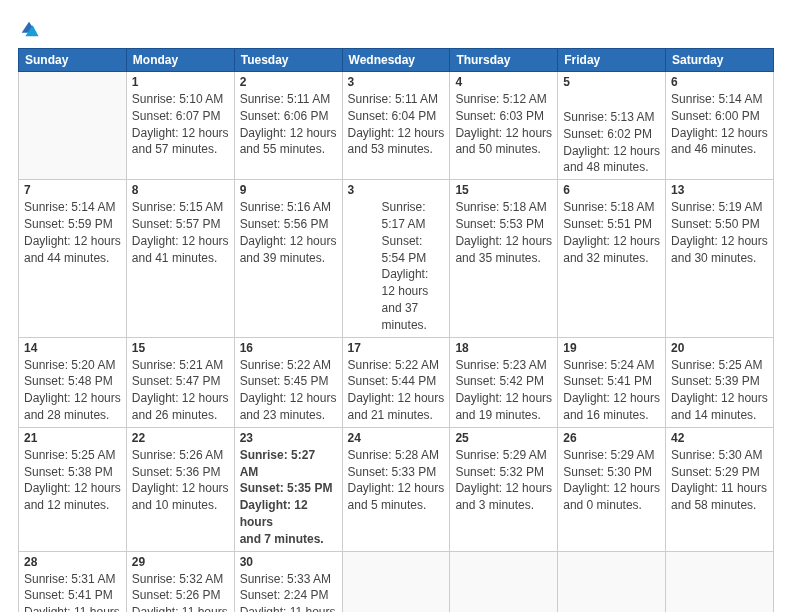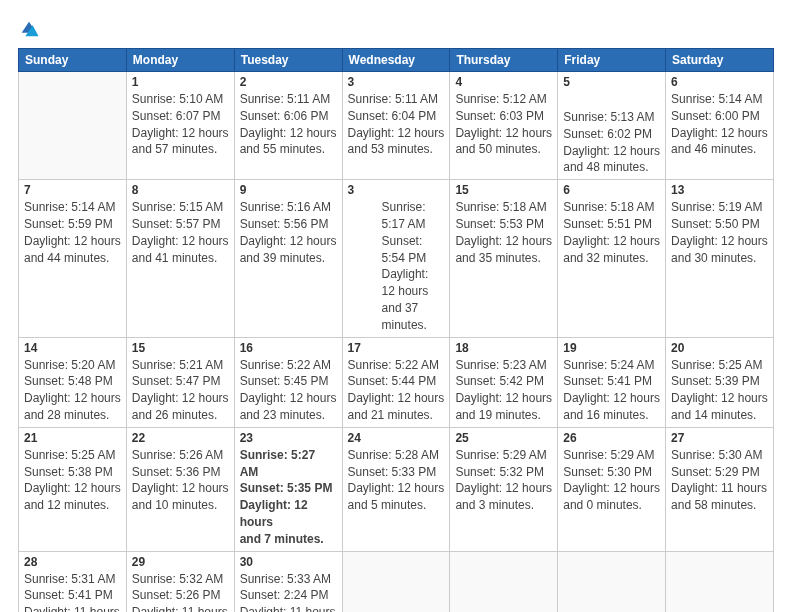--- a/index.html
+++ b/index.html
@@ -313,21 +313,21 @@
 and 3 minutes.</div>
           </td>
           <td>
             <span class="day-number">26</span>
             <div class="day-info" style="white-space: pre-line;">Sunrise: 5:29 AM
 Sunset: 5:30 PM
 Daylight: 12 hours
 and 0 minutes.</div>
           </td>
           <td>
-            <span class="day-number">27</span>
+            <span class="day-number">42</span>
             <div class="day-info" style="white-space: pre-line;">Sunrise: 5:30 AM
 Sunset: 5:29 PM
 Daylight: 11 hours
 and 58 minutes.</div>
           </td>
         </tr>
         <tr>
           <td>
             <span class="day-number">28</span>
             <div class="day-info" style="white-space: pre-line;">Sunrise: 5:31 AM

